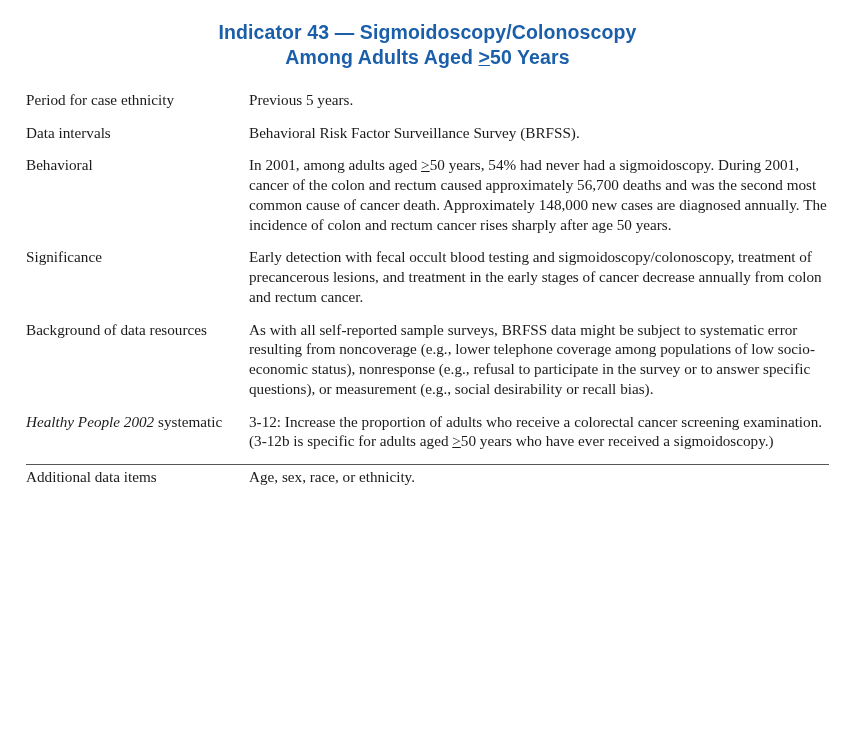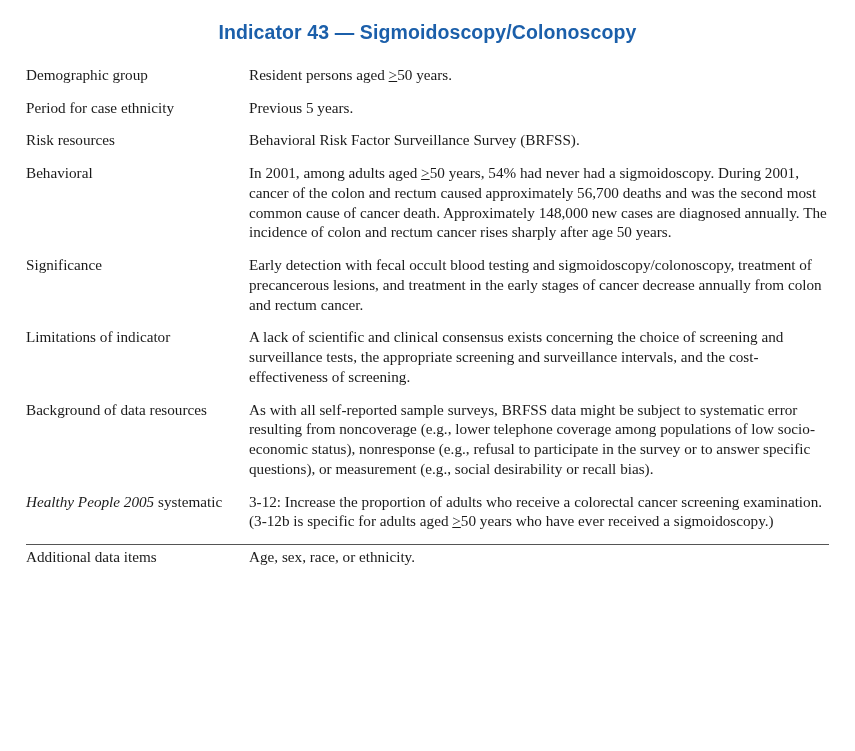--- a/index.html
+++ b/index.html
@@ -77,54 +77,47 @@
     text-decoration: underline;
   }
 </style>
 </head>
 <body>
 
 <div class="page">
 
   <div class="doc-title">
     <span>Indicator 43 — Sigmoidoscopy/Colonoscopy</span>
+    <span class="line2">Among Adults Aged <span class="ge">&gt;</span>50 Years</span>
   </div>
 
   <table class="indicator">
     <tbody>
       <tr>
-        <td class="label">Demographic group</td>
-        <td class="value">Resident persons aged <span class="ge">&gt;</span>50 years.</td>
-      </tr>
-      <tr>
         <td class="label">Period for case ethnicity</td>
         <td class="value">Previous 5 years.</td>
       </tr>
       <tr>
-        <td class="label">Risk resources</td>
+        <td class="label">Data intervals</td>
         <td class="value">Behavioral Risk Factor Surveillance Survey (BRFSS).</td>
       </tr>
       <tr>
         <td class="label">Behavioral</td>
         <td class="value">In 2001, among adults aged <span class="ge">&gt;</span>50 years, 54% had never had a sigmoidoscopy. During 2001, cancer of the colon and rectum caused approximately 56,700 deaths and was the second most common cause of cancer death. Approximately 148,000 new cases are diagnosed annually. The incidence of colon and rectum cancer rises sharply after age 50 years.</td>
       </tr>
       <tr>
         <td class="label">Significance</td>
         <td class="value">Early detection with fecal occult blood testing and sigmoidoscopy/colonoscopy, treatment of precancerous lesions, and treatment in the early stages of cancer decrease annually from colon and rectum cancer.</td>
       </tr>
       <tr>
-        <td class="label">Limitations of indicator</td>
-        <td class="value">A lack of scientific and clinical consensus exists concerning the choice of screening and surveillance tests, the appropriate screening and surveillance intervals, and the cost-effectiveness of screening.</td>
-      </tr>
-      <tr>
         <td class="label">Background of data resources</td>
         <td class="value">As with all self-reported sample surveys, BRFSS data might be subject to systematic error resulting from noncoverage (e.g., lower telephone coverage among populations of low socio-economic status), nonresponse (e.g., refusal to participate in the survey or to answer specific questions), or measurement (e.g., social desirability or recall bias).</td>
       </tr>
       <tr class="hp-row">
-        <td class="label"><span class="italic">Healthy People 2005</span><span> systematic</span></td>
+        <td class="label"><span class="italic">Healthy People 2002</span><span> systematic</span></td>
         <td class="value">3-12: Increase the proportion of adults who receive a colorectal cancer screening examination. (3-12b is specific for adults aged <span class="ge">&gt;</span>50 years who have ever received a sigmoidoscopy.)</td>
       </tr>
     </tbody>
   </table>
 
   <div class="rule-wrap">
     <div class="divider-top"></div>
   </div>
 
   <table class="indicator" style="margin-top:0;">

